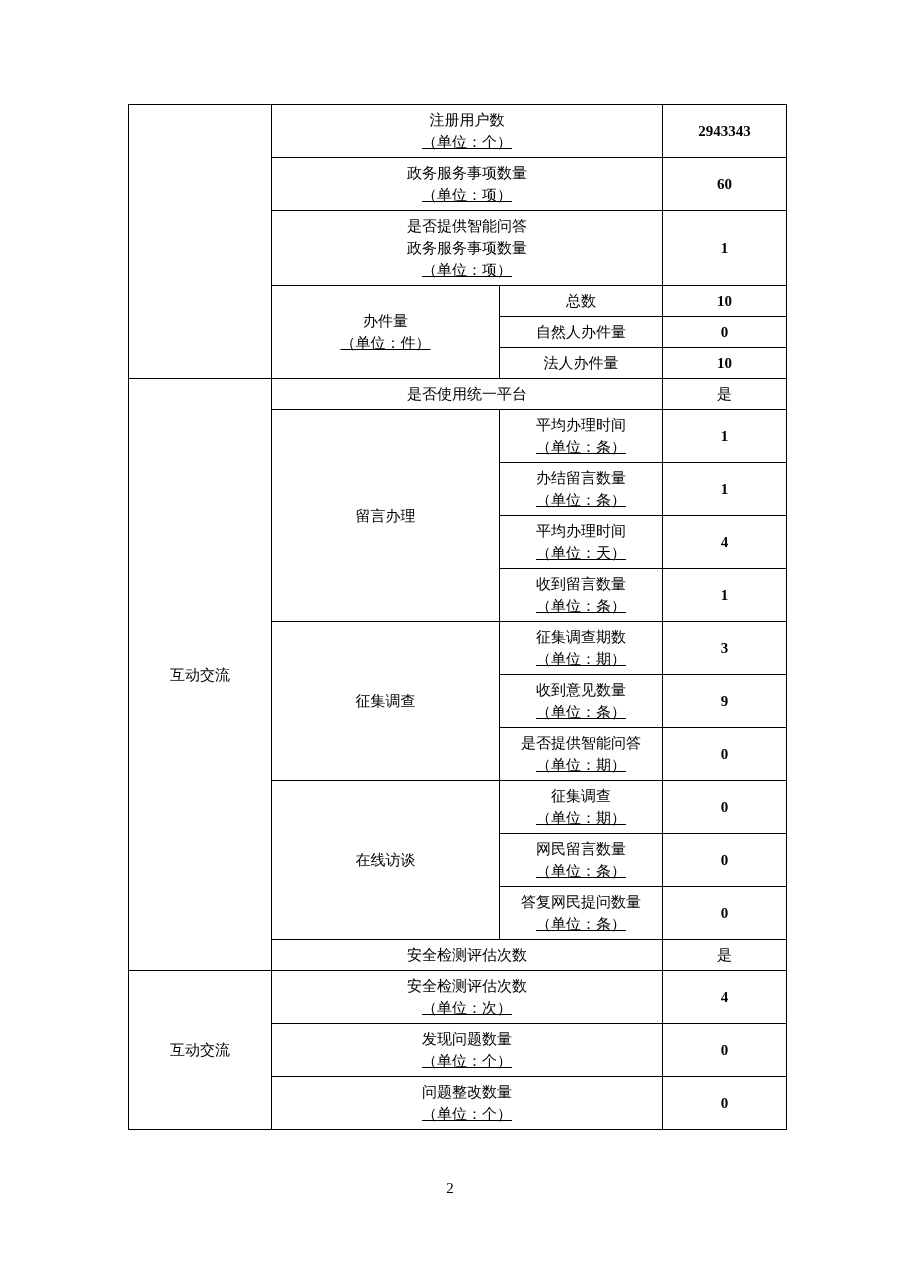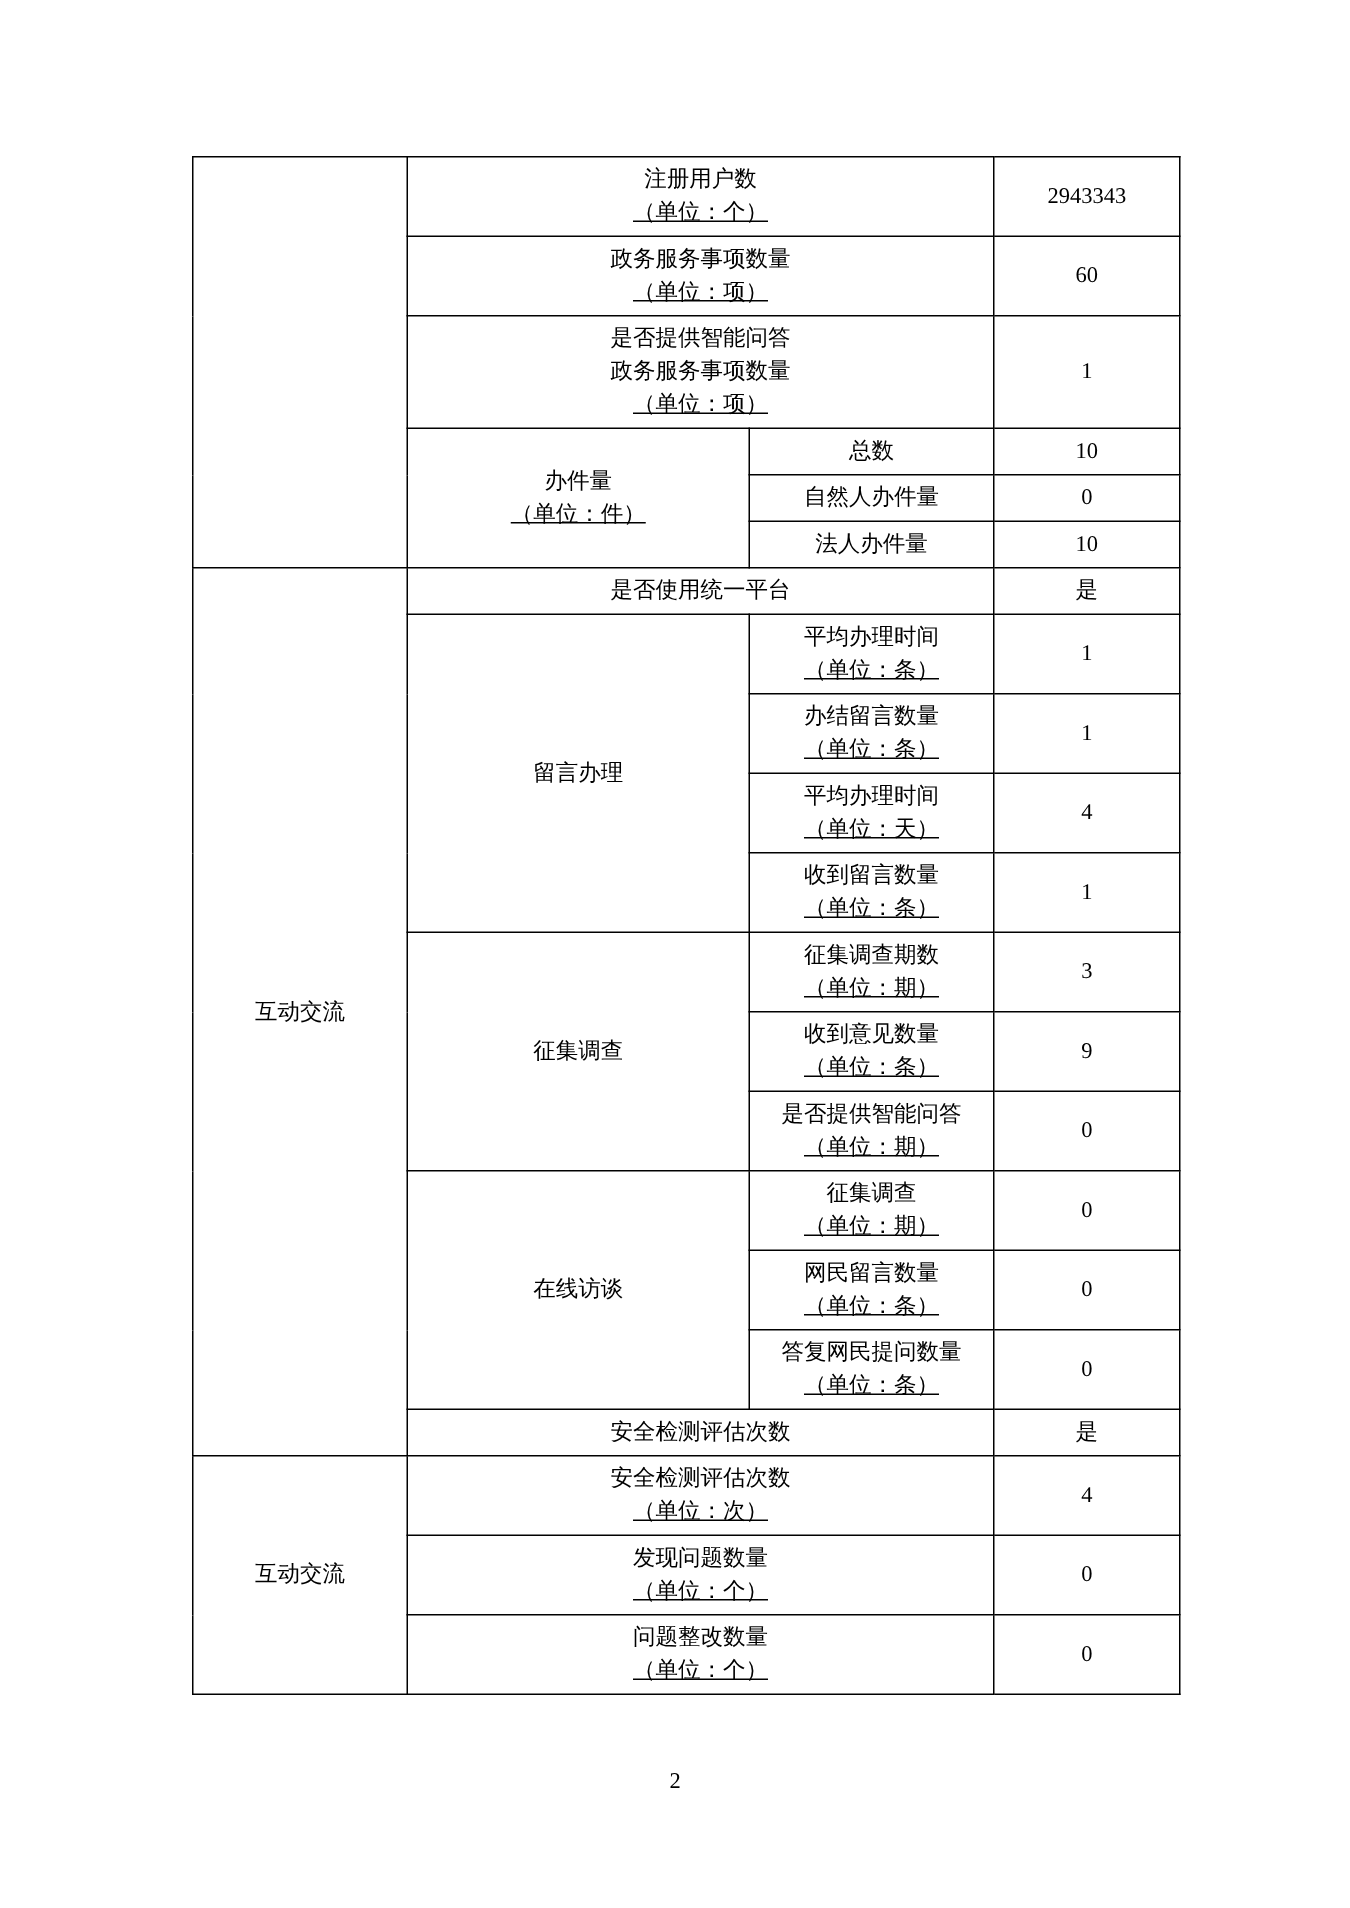--- a/index.html
+++ b/index.html
@@ -45,20 +45,21 @@
     font-size: 15px;
   }
   .lbl-1 { width: 143px; }
   .lbl-2 { width: 228px; }
   .lbl-3 { width: 163px; }
   .val   { width: 124px; }
   .two-line span { display: block; }
   .unit { display: block; text-decoration: underline; }
   .num {
     font-size: 15px;
+    font-weight: bold;
   }
   .page-number {
     position: absolute;
     left: 0;
     top: 1180px;
     width: 900px;
     text-align: center;
     font-size: 15px;
     font-family: "Liberation Serif", "DejaVu Serif", serif;
   }

